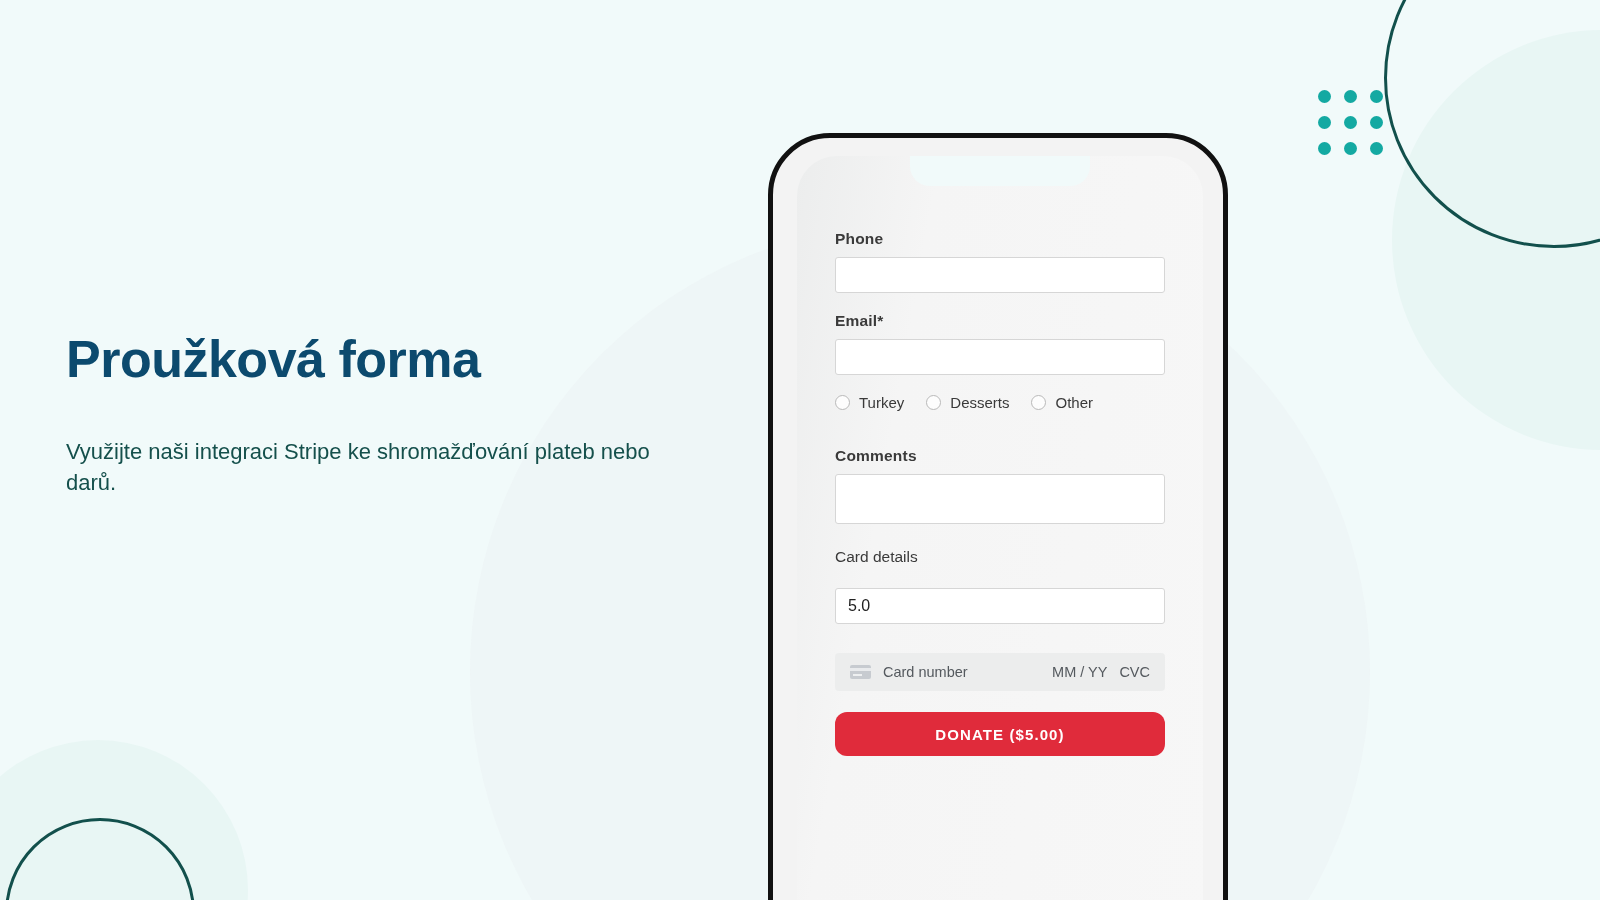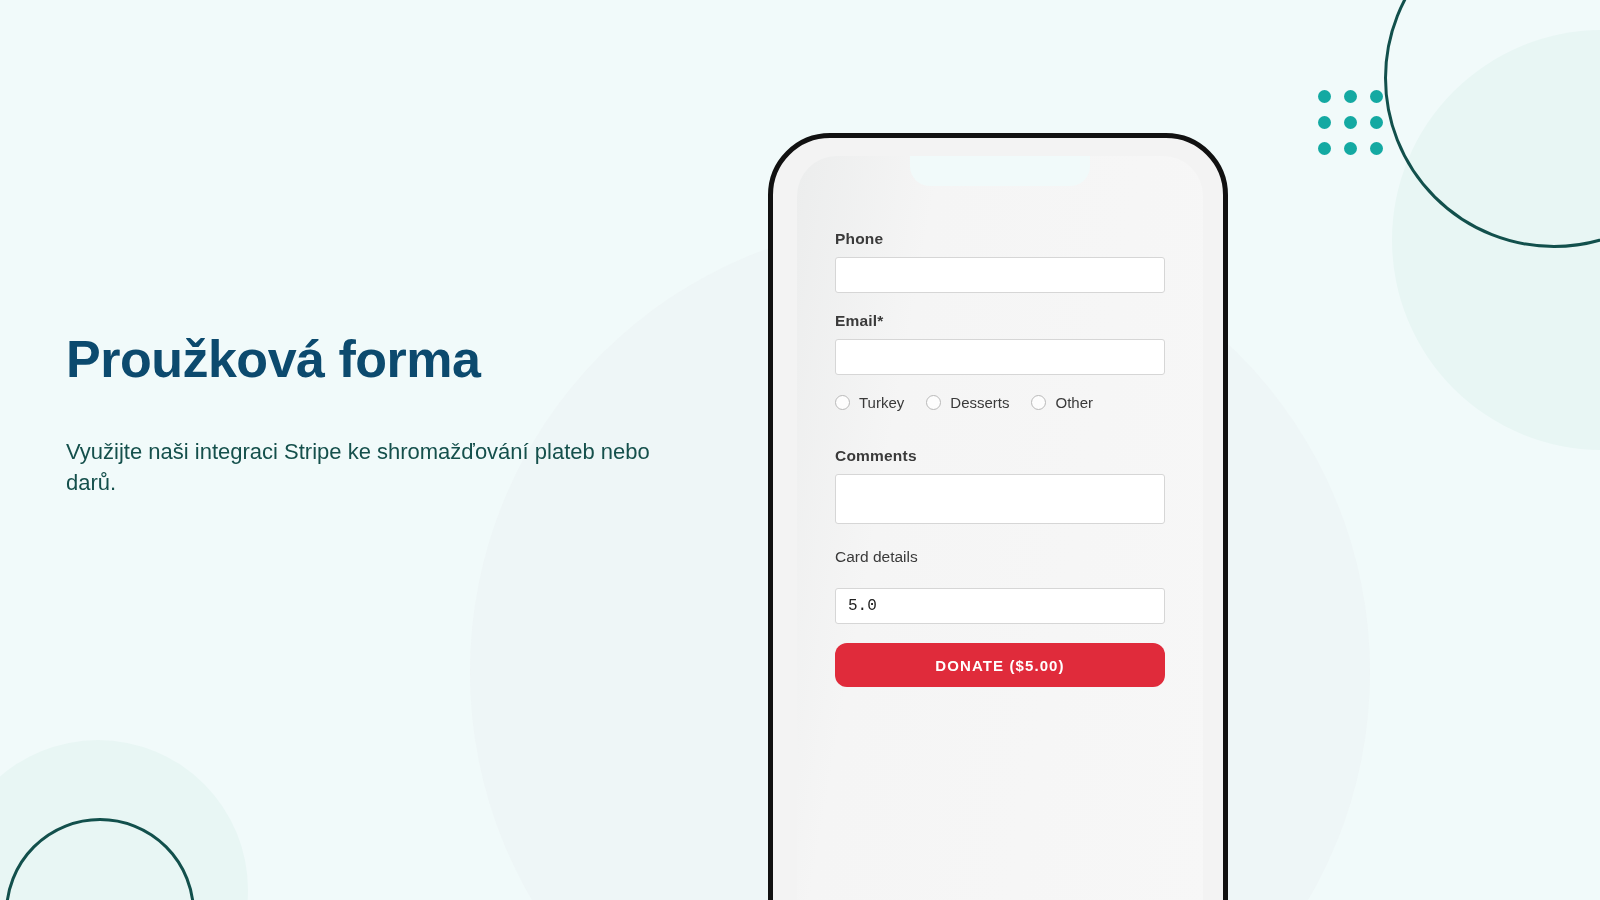--- a/index.html
+++ b/index.html
@@ -162,21 +162,21 @@
     font-weight: 500;
   }
   .text-input {
     width: 100%;
     height: 36px;
     box-sizing: border-box;
     background: #ffffff;
     border: 1px solid #d6d6d6;
     border-radius: 3px;
     margin-bottom: 19px;
-    font-family: Liberation Mono, monospace;
+    font-family: Liberation Sans, sans-serif;
     font-size: 16px;
     color: #222;
     padding: 0 12px;
     outline: none;
   }
   .text-area {
     width: 100%;
     height: 50px;
     box-sizing: border-box;
     background: #ffffff;
@@ -339,17 +339,23 @@
         </div>
       </div>
 
       <div class="field-label">Comments</div>
       <textarea class="text-area" placeholder="" style=""></textarea>
 
       <div class="section-label">Card details</div>
 
       <input class="text-input" type="text" value="5.0" style="">
 
+      <div class="stripe-row">
+        <span class="card-glyph"></span>
+        <span class="card-placeholder">Card number</span>
+        <span class="card-exp">MM / YY</span>
+        <span class="card-cvc">CVC</span>
+      </div>
 
       <button class="donate-btn">DONATE ($5.00)</button>
     </div>
   </div>
 </div>
 
 </body></html>

